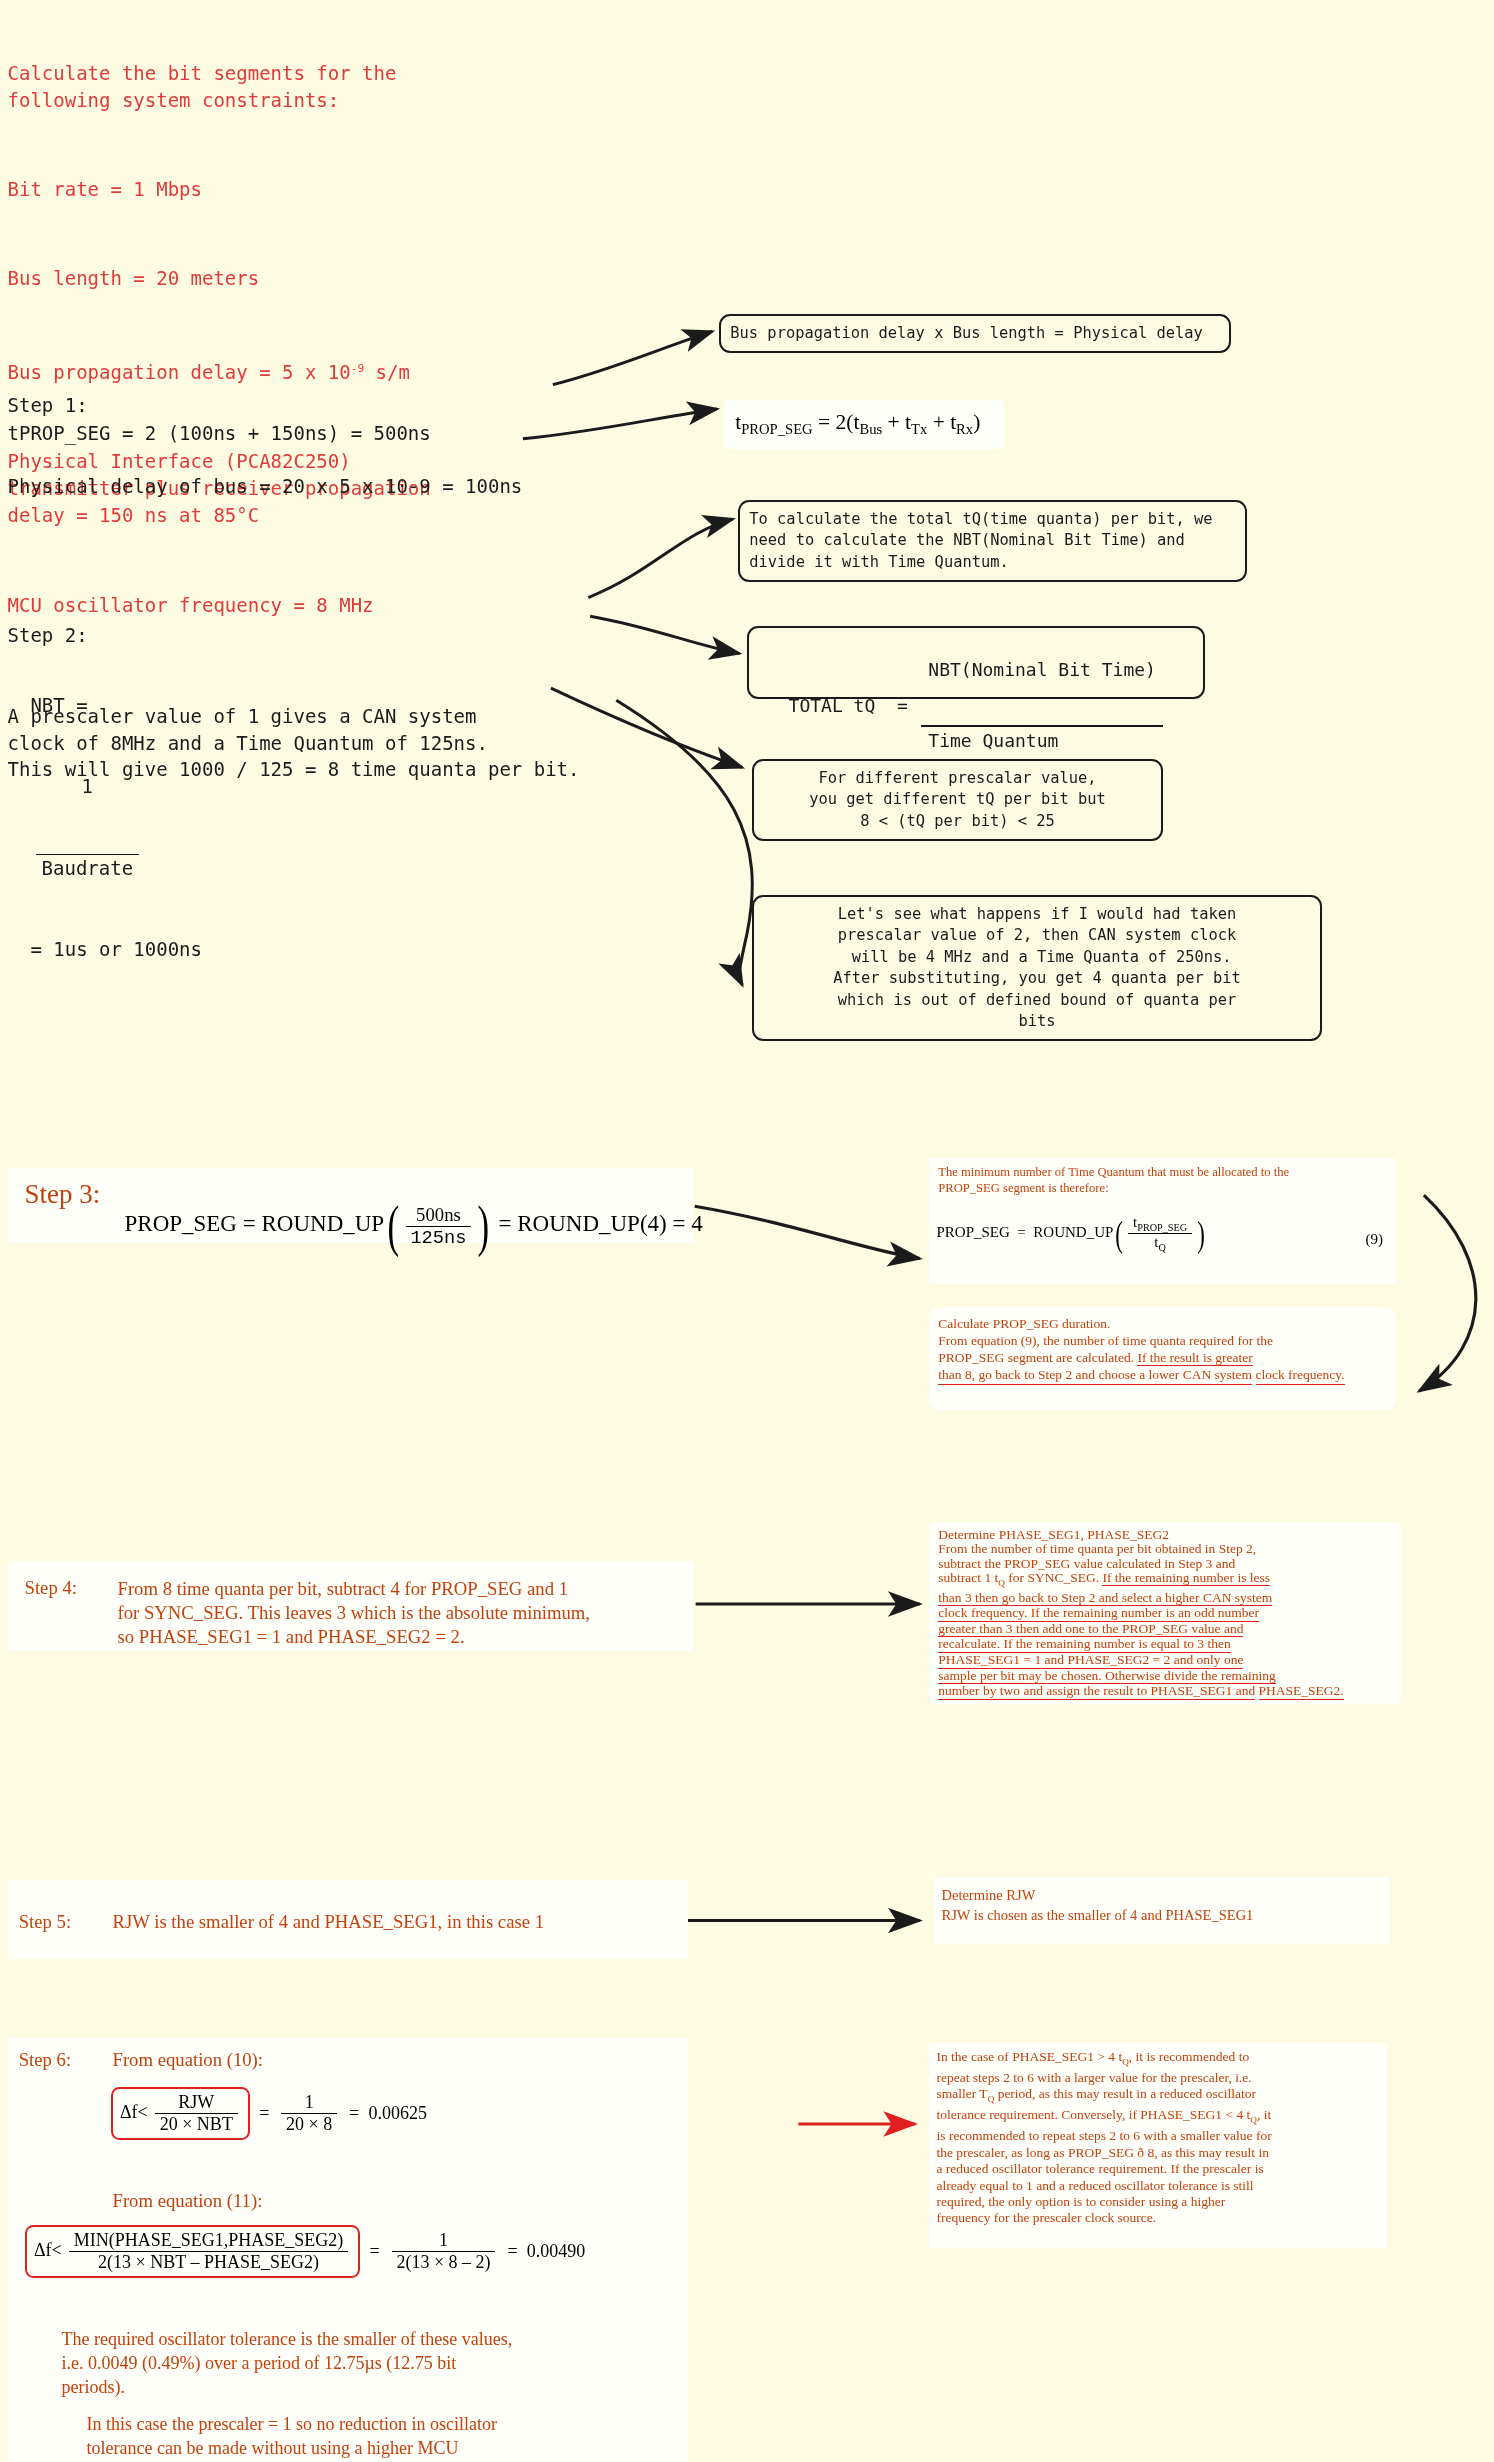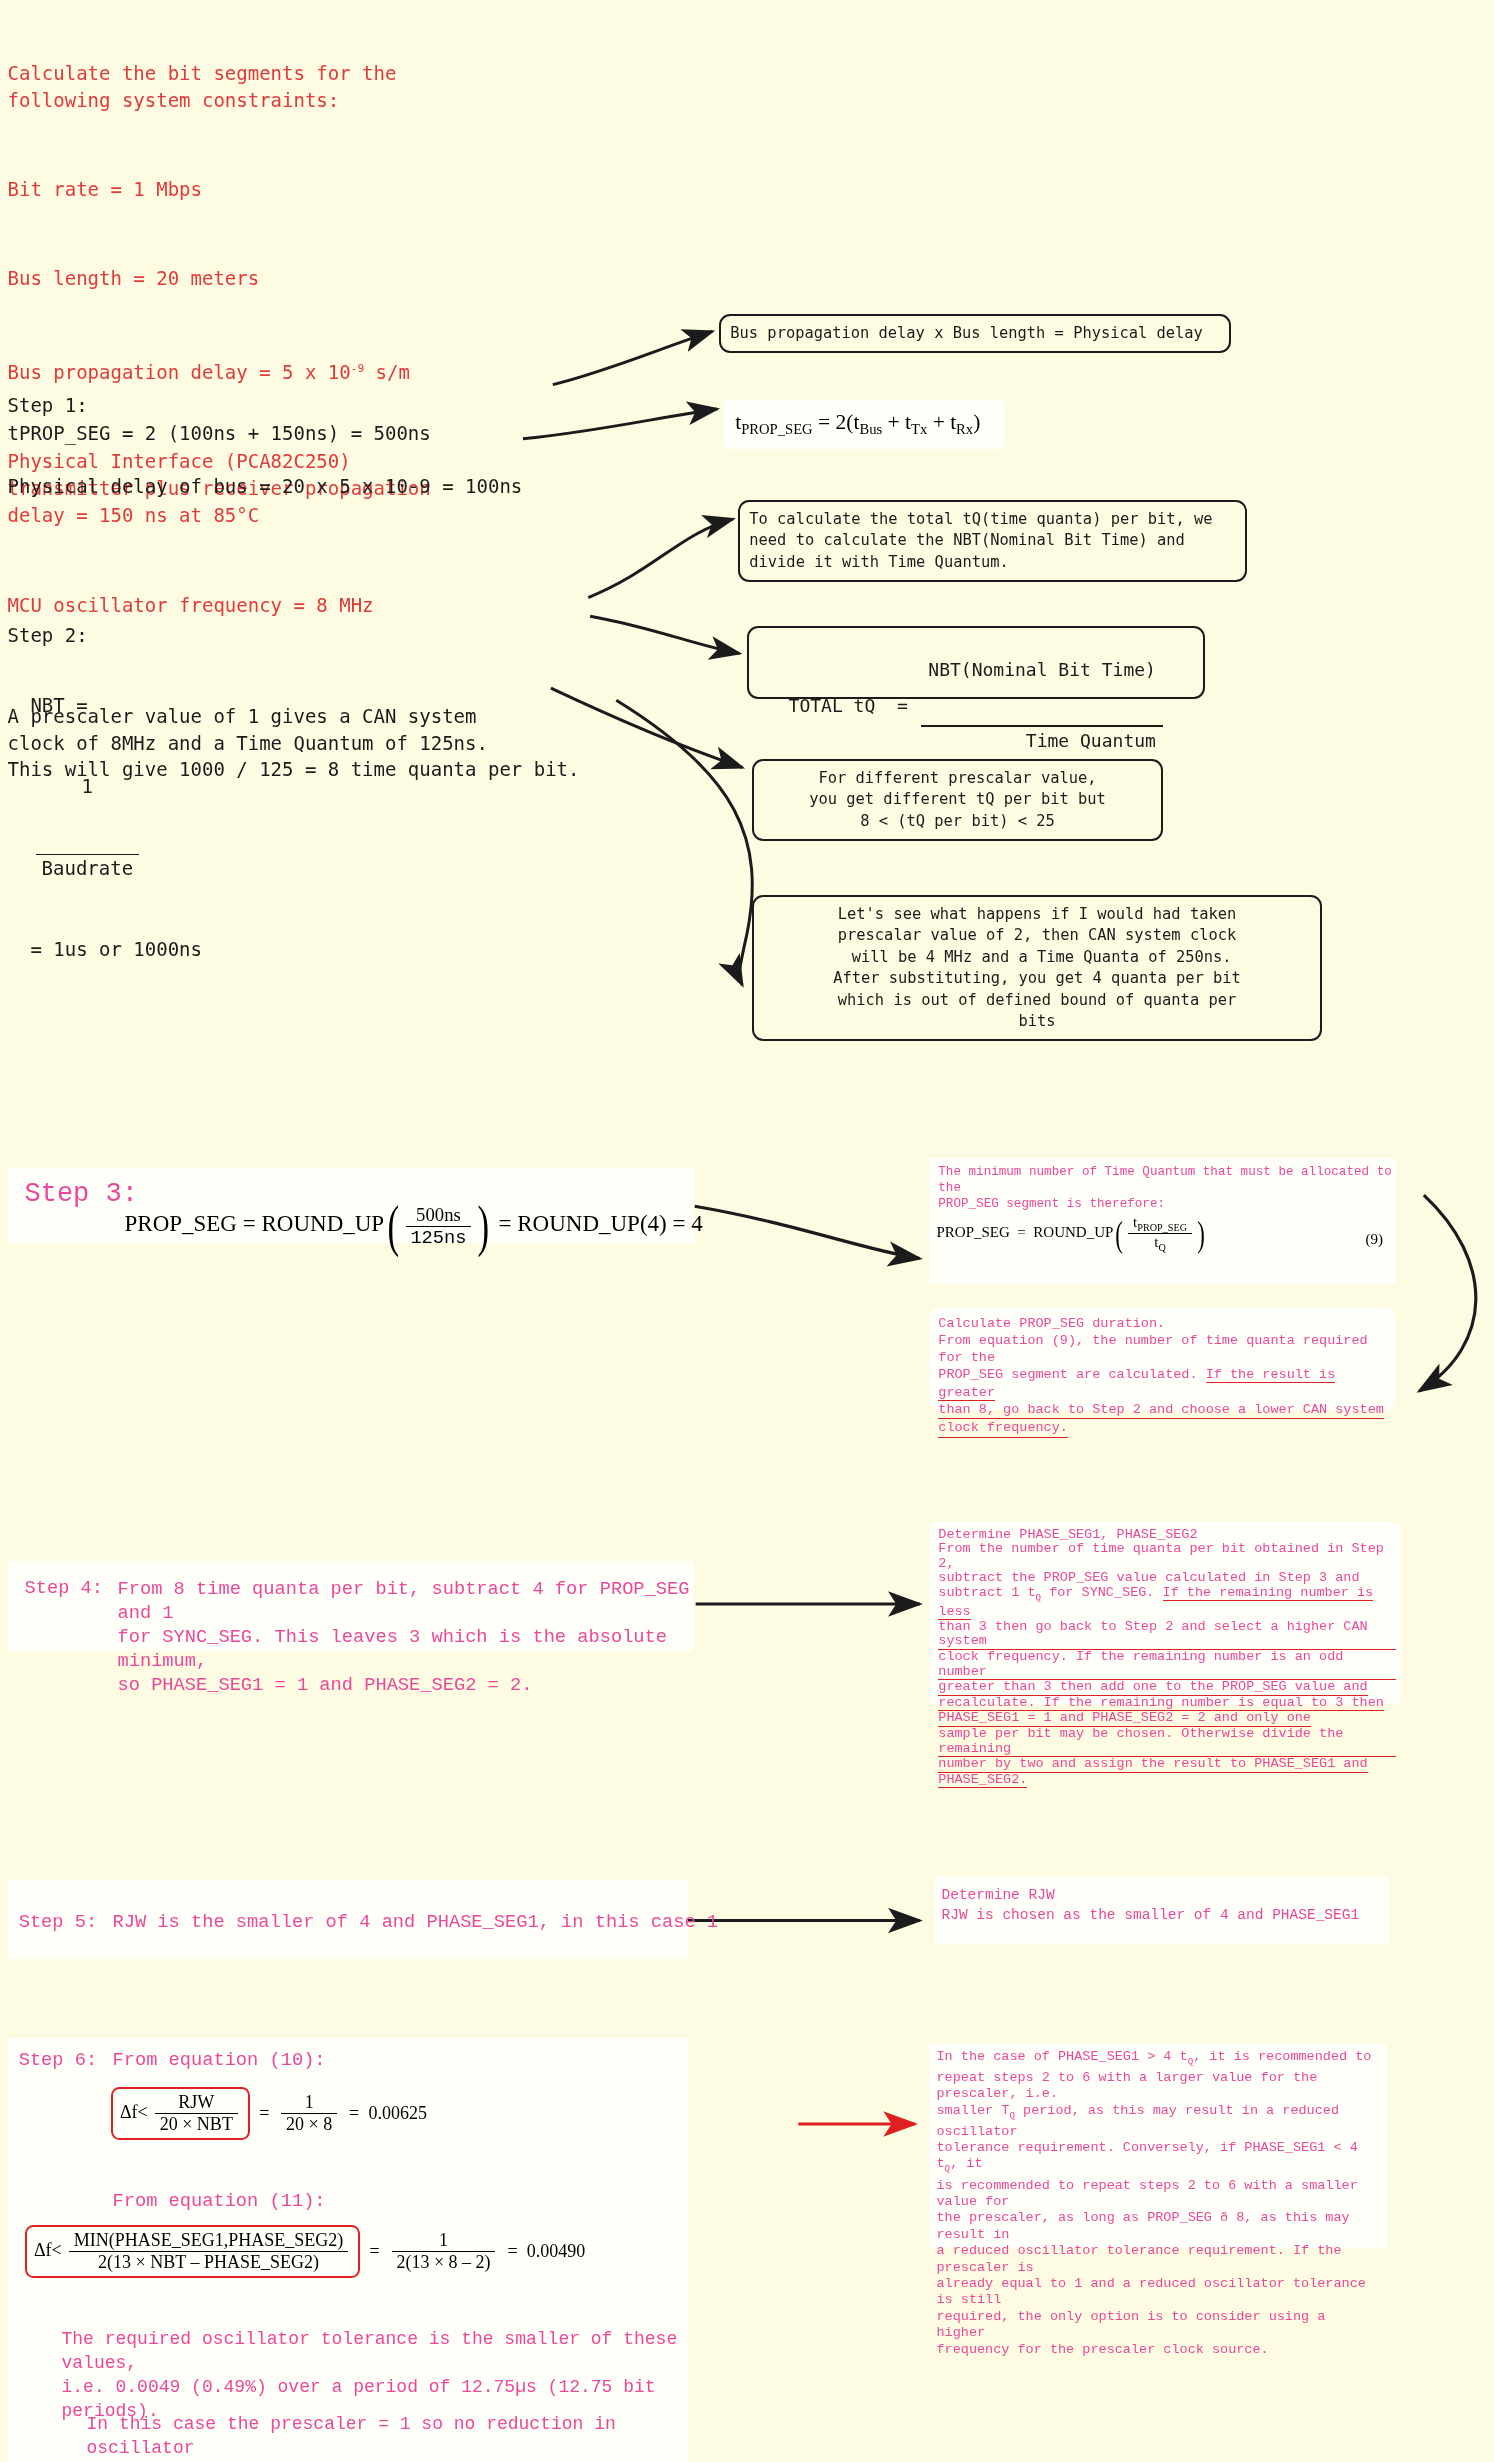--- a/index.html
+++ b/index.html
@@ -40,28 +40,28 @@
     color:#1b1b1b;
     font-family:"DejaVu Sans Mono", monospace;
     font-size:15.4px;line-height:21.5px;
     padding:6.5px 9.3px;white-space:pre-wrap;
     box-sizing:border-box;
   }
   .callout.center{text-align:center;}
 
   
   .fr-wrap{display:flex;align-items:center;justify-content:center;height:100%;gap:13px;font-size:18px;}
-  .fr{display:inline-block;text-align:right;}
+  .fr{display:inline-block;text-align:left;}
   .fr .num{display:block;padding:1.9px 7.5px;}
   .fr .den{display:block;border-top:2.3px solid #1b1b1b;padding:2.8px 7.5px;}
 
   
   .panel{background:#fffffa;box-sizing:border-box;}
   .panel-serif{font-family:"Liberation Serif", serif;color:#000;}
-  .panel-sans{font-family:Liberation Mono, monospace;color:#ec4899;}
+  .panel-sans{font-family:Liberation Serif, serif;color:#c2410c;}
 
   
   .m{font-family:"Liberation Serif", serif;color:#000;}
   .mfrac{display:inline-block;text-align:center;vertical-align:middle;margin:0 2.8px;}
   .mfrac .num{display:block;padding:0 4.7px;border-bottom:1.5px solid #000;}
   .mfrac .den{display:block;padding:0 4.7px;}
   .paren{display:inline-block;font-size:2.45em;vertical-align:middle;font-weight:300;transform:scaleX(.62);}
   .sub{font-size:.68em;vertical-align:sub;}
 
   .uline{border-bottom:1.9px solid #e02020;}

